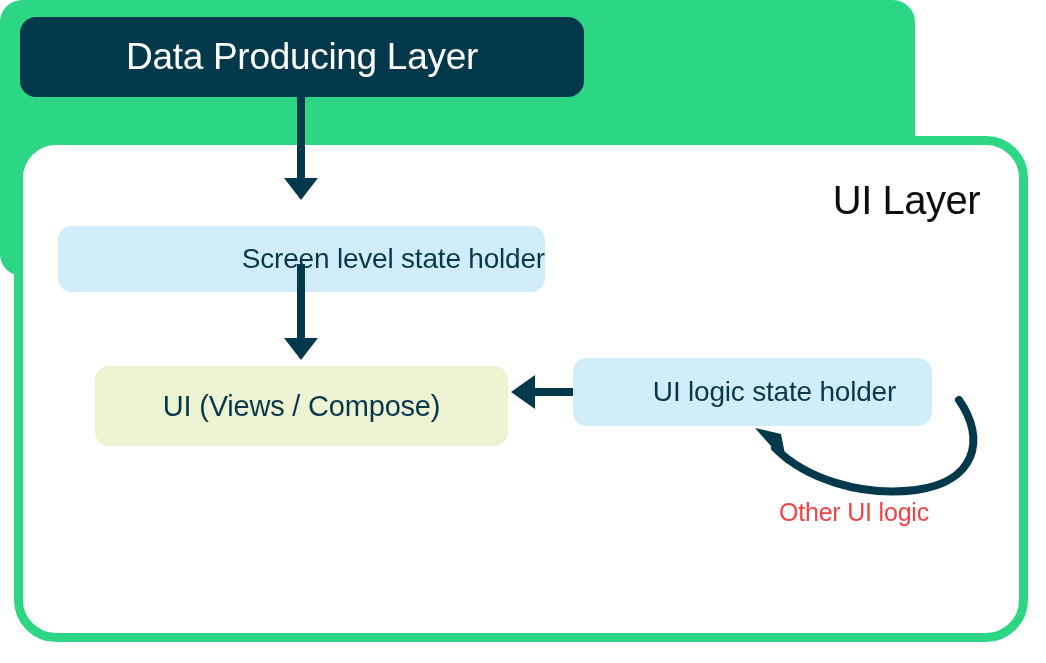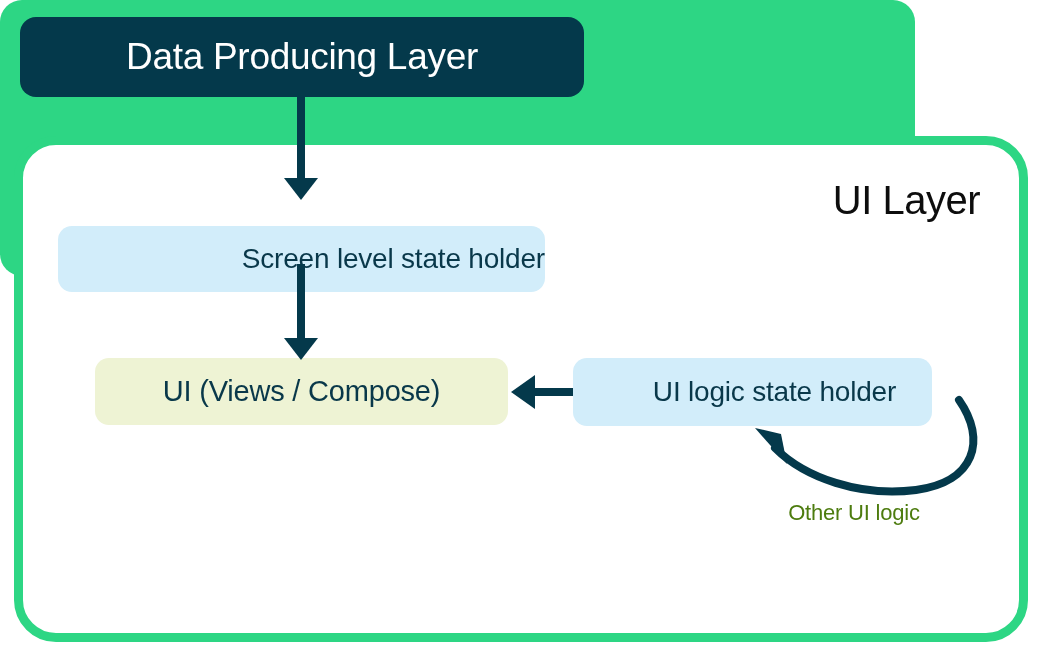--- a/index.html
+++ b/index.html
@@ -90,23 +90,23 @@
     left: 105px;
     top: 503px;
     color: #ffffff;
     font-size: 28px;
     letter-spacing: -0.2px;
     white-space: nowrap;
   }
   
   #ui-views-compose {
     left: 95px;
-    top: 358px;
+    top: 366px;
     width: 413px;
-    height: 67px;
+    height: 80px;
     background: #EEF3D4;
     border-radius: 14px;
     justify-content: center;
   }
   #ui-views-compose .label {
     color: #09384A;
     font-size: 29px;
     letter-spacing: -0.2px;
     white-space: nowrap;
   }
@@ -127,22 +127,22 @@
     letter-spacing: -0.2px;
     white-space: nowrap;
   }
   
   #other-holders-caption {
     position: absolute;
     left: 749px;
     top: 497px;
     width: 210px;
     text-align: center;
-    color: #4d7c0f;
-    font-size: 22px;
+    color: #ef4444;
+    font-size: 25px;
     line-height: 31px;
     letter-spacing: -0.2px;
   }
   svg.overlay {
     position: absolute;
     left: 0;
     top: 0;
     width: 1046px;
     height: 663px;
     pointer-events: none;

